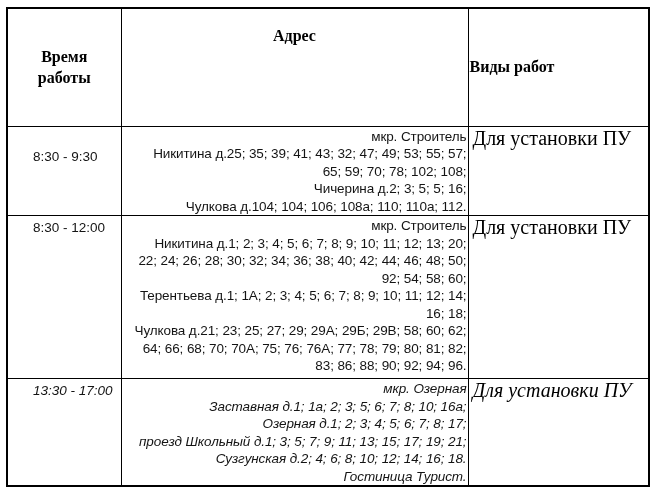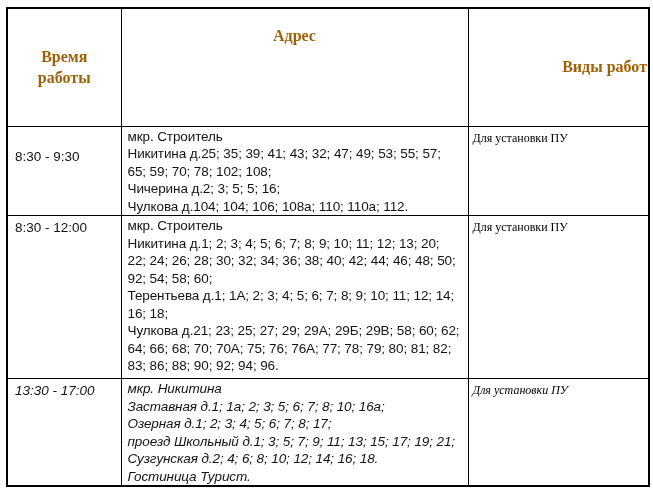--- a/index.html
+++ b/index.html
@@ -31,66 +31,67 @@
 
   tr.header-row { height: 118px; }
   tr.row-1 { height: 89px; }
   tr.row-2 { height: 163px; }
   tr.row-3 { height: 104px; font-style: italic; }
 
   th {
     font-family: "Liberation Serif", serif;
     font-weight: bold;
     font-size: 16px;
-    color: #a16207;
+    color: #000000;
     line-height: 1.35;
   }
   th.h-time {
     vertical-align: middle;
     text-align: center;
     padding: 8px 18px;
   }
   th.h-addr {
     vertical-align: top;
     text-align: center;
     padding-top: 16px;
   }
   th.h-work {
     vertical-align: middle;
-    text-align: right;
+    text-align: left;
   }
 
   td {
     vertical-align: top;
     color: #141414;
   }
   td.time-cell {
     font-family: "Liberation Sans", sans-serif;
     font-size: 13.5px;
     line-height: 17.5px;
-    padding: 3px 2px 0 7px;
+    padding: 3px 2px 0 25px;
     white-space: nowrap;
   }
   tr.row-1 td.time-cell {
     padding-top: 21px;
   }
   td.addr-cell {
     font-family: "Liberation Sans", sans-serif;
     font-size: 13.5px;
     line-height: 17.5px;
     letter-spacing: -0.1px;
     padding: 1px 1px 0 6px;
     overflow: hidden;
   }
   .addr-line {
     white-space: nowrap;
+    text-align: right;
   }
   td.work-cell {
     font-family: "Liberation Serif", serif;
-    font-size: 12px;
+    font-size: 20px;
     line-height: 19px;
     color: #000000;
     padding: 2px 2px 0 4px;
     white-space: nowrap;
   }
 </style>
 </head>
 <body>
 
 <div class="page">
@@ -128,21 +129,21 @@
             <div class="addr-line">16; 18;</div>
             <div class="addr-line">Чулкова д.21; 23; 25; 27; 29; 29А; 29Б; 29В; 58; 60; 62;</div>
             <div class="addr-line">64; 66; 68; 70; 70А; 75; 76; 76А; 77; 78; 79; 80; 81; 82;</div>
             <div class="addr-line">83; 86; 88; 90; 92; 94; 96.</div>
           </td>
         <td class="work-cell">Для установки ПУ</td>
       </tr>
       <tr class="row-3">
         <td class="time-cell">13:30 - 17:00</td>
         <td class="addr-cell">
-            <div class="addr-line">мкр. Никитина</div>
+            <div class="addr-line">мкр. Озерная</div>
             <div class="addr-line">Заставная д.1; 1а; 2; 3; 5; 6; 7; 8; 10; 16а;</div>
             <div class="addr-line">Озерная д.1; 2; 3; 4; 5; 6; 7; 8; 17;</div>
             <div class="addr-line">проезд Школьный д.1; 3; 5; 7; 9; 11; 13; 15; 17; 19; 21;</div>
             <div class="addr-line">Сузгунская д.2; 4; 6; 8; 10; 12; 14; 16; 18.</div>
             <div class="addr-line">Гостиница Турист.</div>
           </td>
         <td class="work-cell">Для установки ПУ</td>
       </tr>
     </tbody>
   </table>

